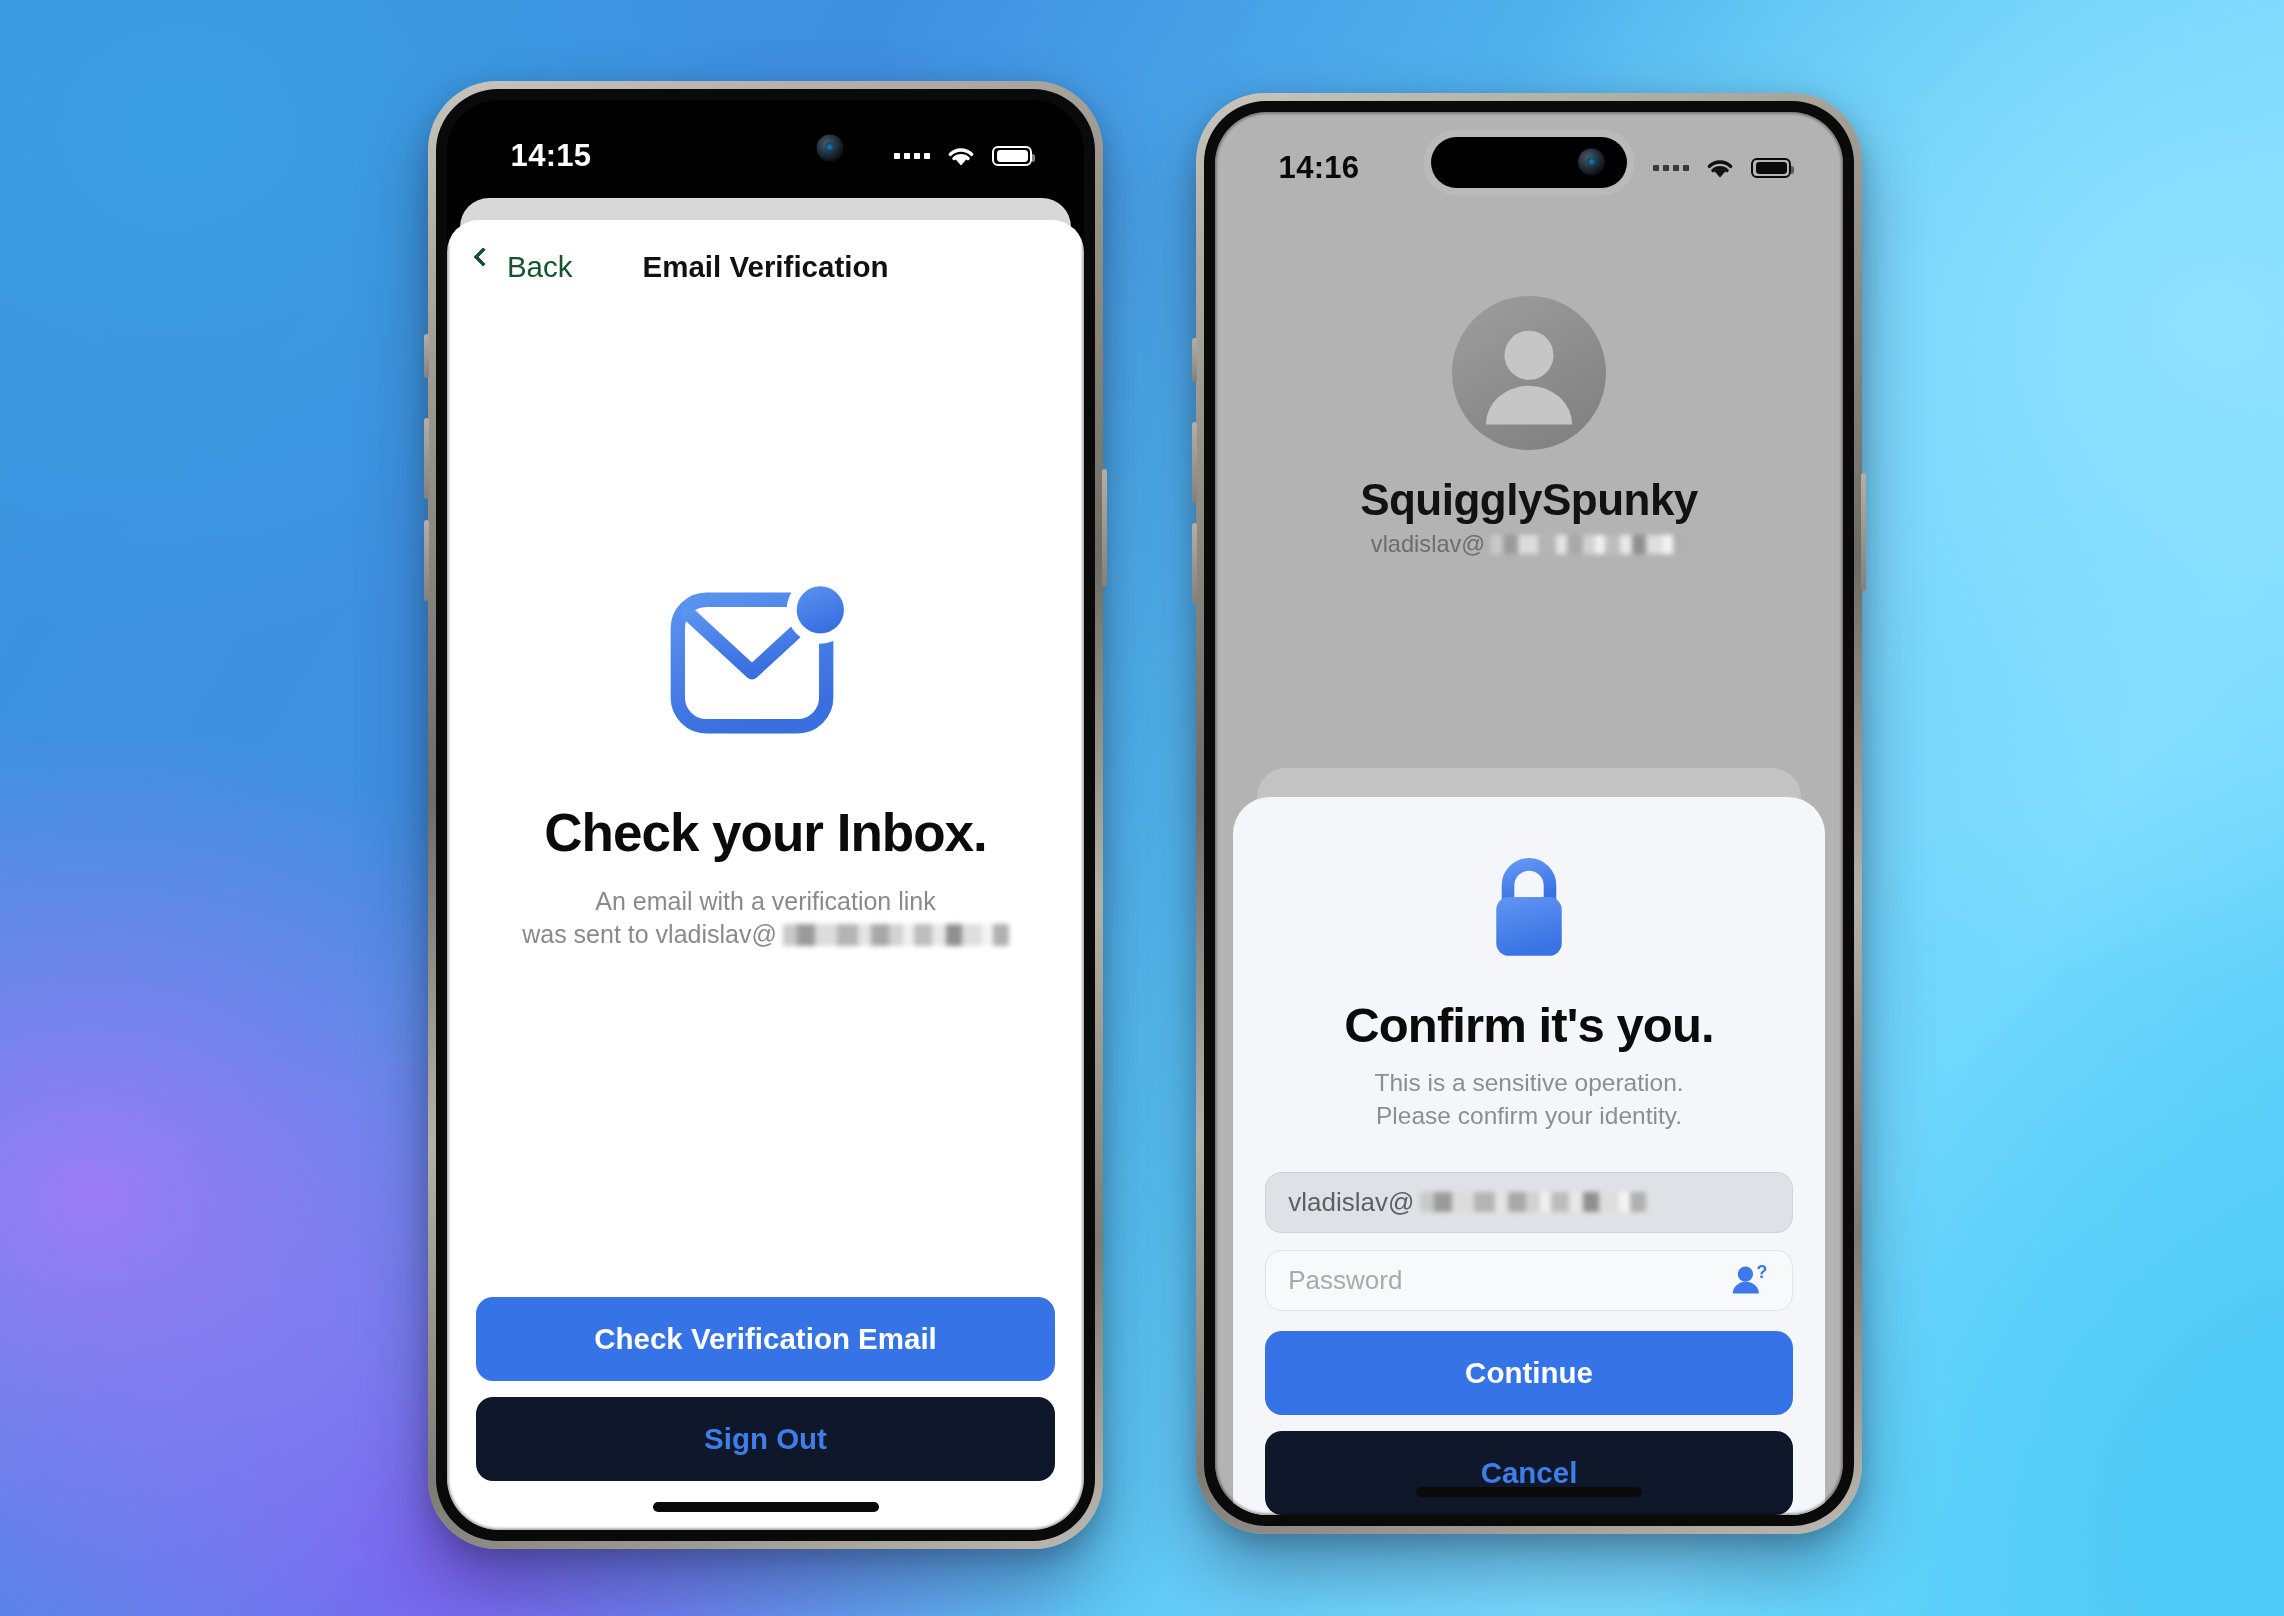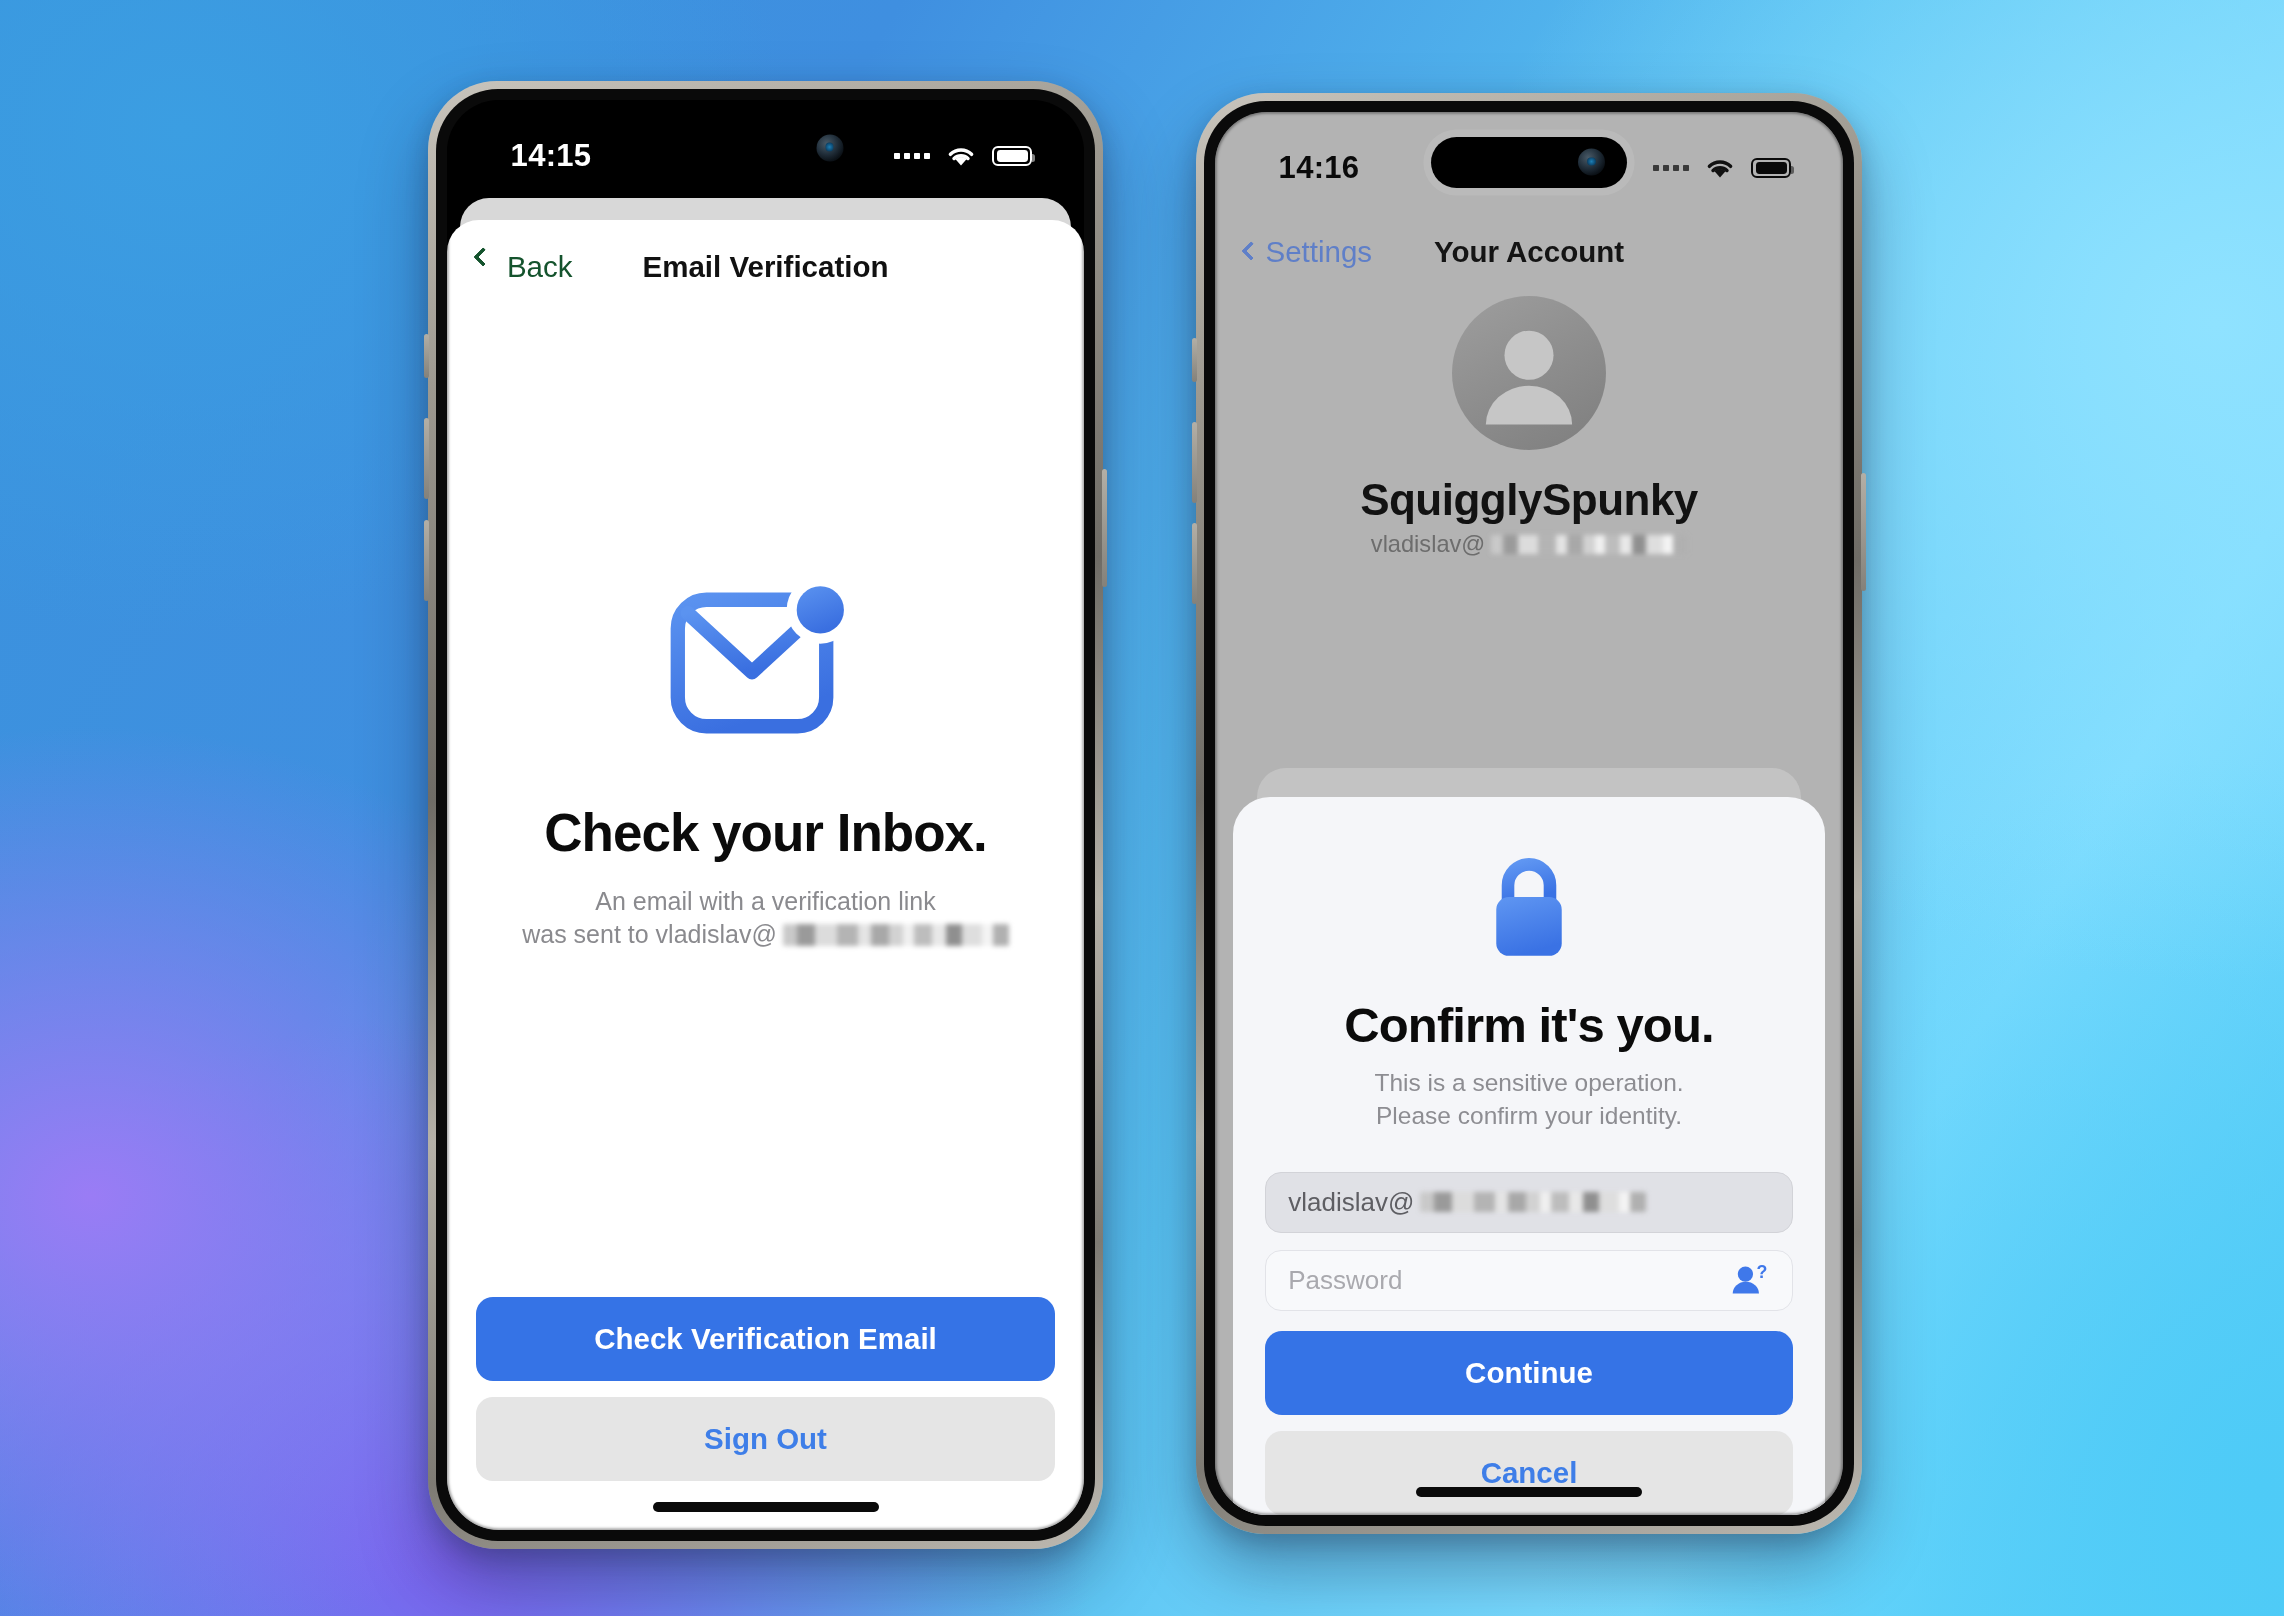--- a/index.html
+++ b/index.html
@@ -175,21 +175,21 @@
 
   .actions-l { flex: none; padding: 0 29px 49px 29px; }
   .btn {
     width: 100%; height: 84px;
     border-radius: 17px; border: none;
     font-size: 29.5px; font-weight: 700;
     font-family: inherit;
     display: flex; align-items: center; justify-content: center;
   }
   .btn-primary { background: #3573e6; color: #fff; margin-bottom: 16px; }
-  .btn-secondary { background: #e5e5e5; color: #3e7ee8; }
+  .btn-secondary { background: #0f172a; color: #3e7ee8; }
 
   .home-ind {
     position: absolute; bottom: 18.6px; left: 50%; transform: translateX(-50%);
     width: 226px; height: 10px; border-radius: 5.9px; background: #0a0a0a;
     z-index: 9;
   }
 
   
   #screen-right { background: #b3b3b3; }
   .navbar-r {
@@ -374,27 +374,20 @@
             <path d="M20 25.5 L13.5 18 a9.3 9.3 0 0 1 13 0 Z" fill="#111"></path>
             <path d="M7.5 12.2 a18 18 0 0 1 25 0" stroke="#111" stroke-width="4.2" fill="none" stroke-linecap="round"></path>
             <path d="M11.8 17.1 a12 12 0 0 1 16.4 0" stroke="#111" stroke-width="4.2" fill="none" stroke-linecap="round"></path>
           </svg>
           <div class="batt">
               <div class="batt-fill"></div>
             </div>
         </div>
       </div>
 
-      <div class="navbar-r">
-        <div class="nav-back-r">
-          <span class="chev"></span>
-          <span>Settings</span>
-        </div>
-        <div class="nav-title-r">Your Account</div>
-      </div>
 
       <div class="account-head">
         <div class="avatar">
           <svg width="154" height="154" viewBox="0 0 182 182">
             <circle cx="91" cy="70" r="29" fill="#c6c6c6"></circle>
             <path d="M40 152 a51 46 0 0 1 102 0 Z" fill="#c6c6c6"></path>
           </svg>
         </div>
         <div class="username">SquigglySpunky</div>
         <div class="useremail">

